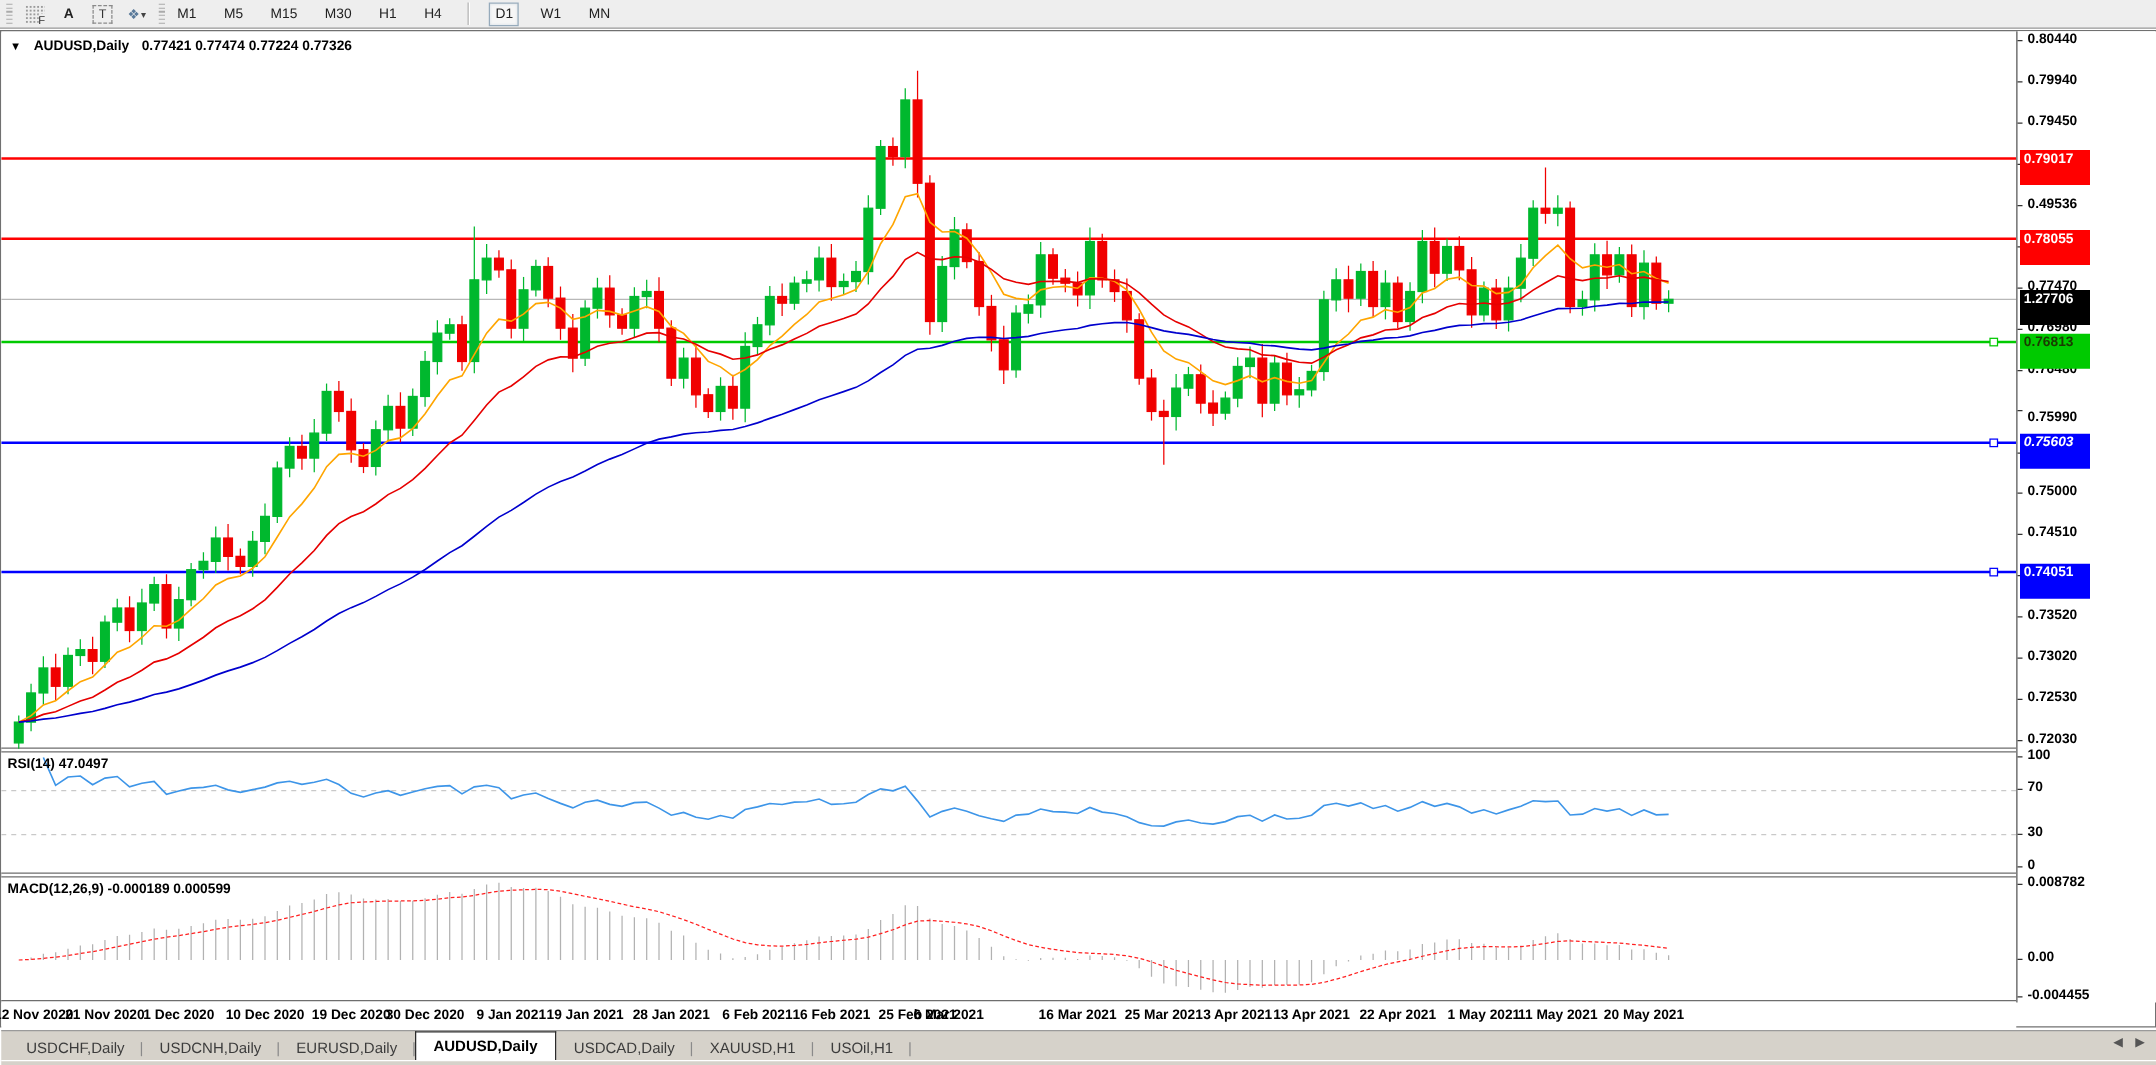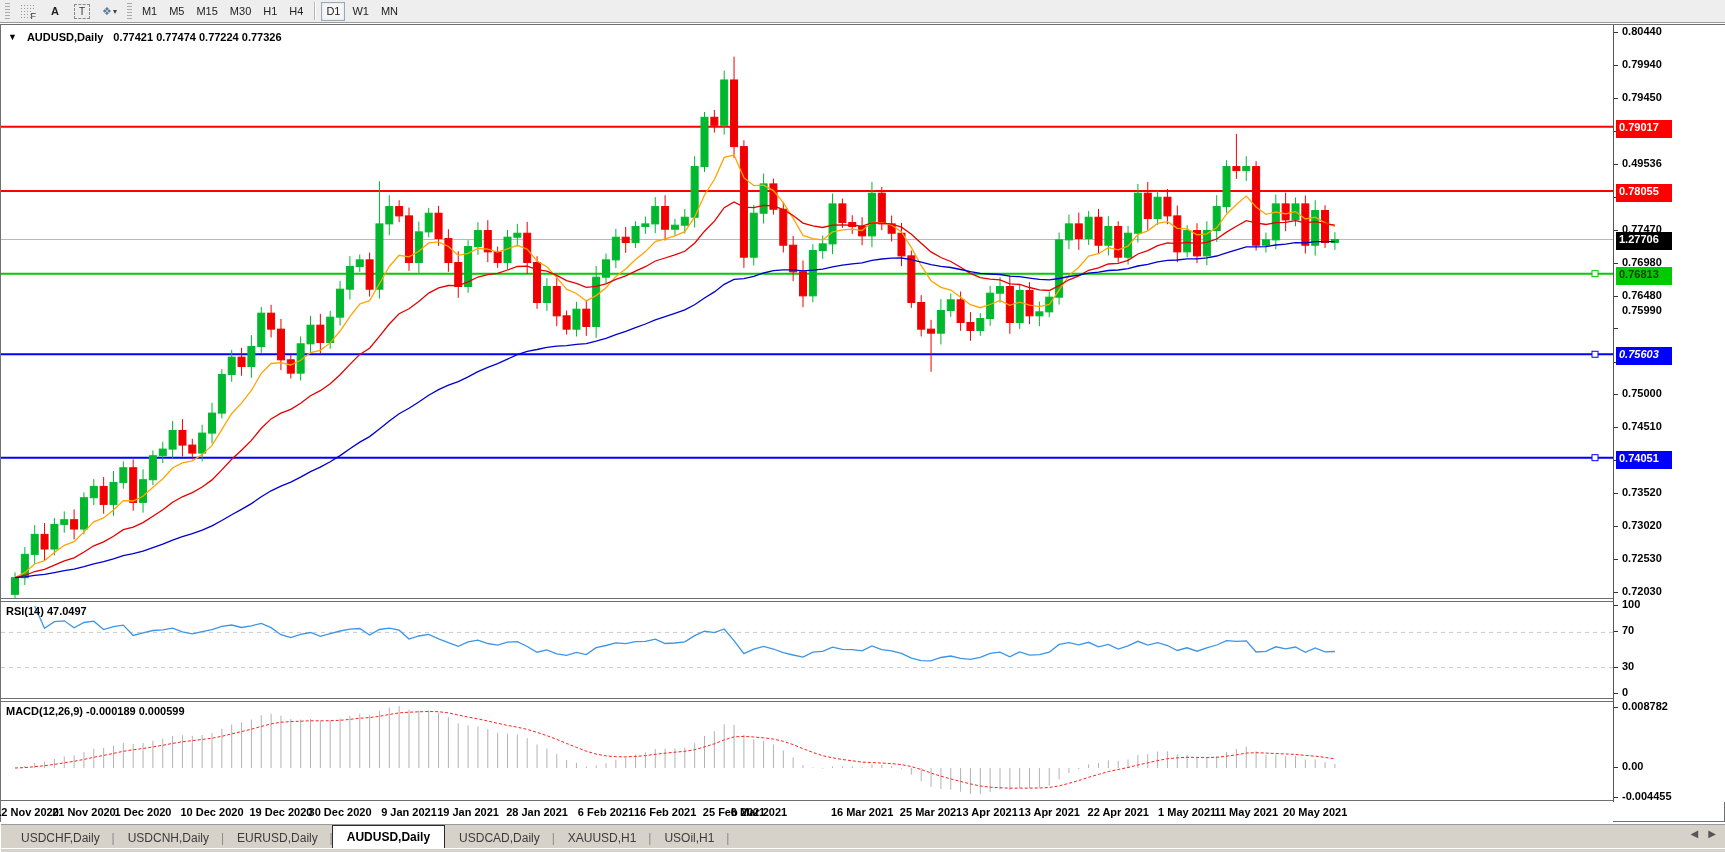--- a/index.html
+++ b/index.html
@@ -17,21 +17,21 @@
   .caret{font-size:8px;color:#444;margin-left:1px;}
   
   #chartwin{position:absolute;left:0;top:24px;width:1725px;height:798px;background:#fff;border:1px solid #707070;}
   .pane{position:absolute;left:0;background:#fff;}
   #pane-main{top:1px;height:573px;width:1612px;border-bottom:1px solid #6e6e6e;}
   #pane-rsi{top:576px;height:98px;width:1612px;border-top:1px solid #6e6e6e;border-bottom:1px solid #6e6e6e;}
   #pane-macd{top:676px;height:100px;width:1612px;border-top:1px solid #6e6e6e;border-bottom:1px solid #6e6e6e;}
   #axis-col{position:absolute;top:0;left:1612px;width:113px;height:777px;background:#fff;border-left:1px solid #555;}
   .axis-label{position:absolute;left:8px;font-size:11px;font-weight:600;color:#000;white-space:nowrap;}
   .axis-tick{position:absolute;left:0;width:4px;height:1px;background:#333;}
-  .price-box{position:absolute;left:2px;min-width:56px;height:18px;font-size:11px;font-weight:600;line-height:14px;padding:0 3px;white-space:nowrap;}
+  .price-box{position:absolute;left:2px;min-width:56px;height:28px;font-size:11px;font-weight:600;line-height:14px;padding:0 3px;white-space:nowrap;}
   #title-overlay{position:absolute;left:7px;top:5px;font-size:11px;font-weight:bold;color:#000;display:flex;gap:10px;align-items:center;}
   #title-overlay .tri{font-size:9px;}
   .ind-label{position:absolute;left:5px;top:3px;font-size:11px;font-weight:600;color:#000;}
   
   #date-axis{position:absolute;left:0;top:777px;width:1612px;height:22px;background:#fff;}
   .date-label{position:absolute;top:4px;transform:translateX(-50%);font-size:11px;font-weight:600;color:#000;white-space:nowrap;}
   
   #tabbar{position:absolute;left:0;top:799px;width:1725px;height:24px;background:#d6d2ca;border-top:1px solid #9a9a9a;display:flex;align-items:flex-end;padding-left:6px;}
   .tab{height:21px;display:flex;align-items:center;padding:0 14px;font-size:12px;color:#3c3c3c;position:relative;}
   .tab .sep{position:absolute;right:-1px;color:#8a8a8a;}
@@ -55,21 +55,21 @@
       </div>
     <div class="tb-btn" style="font-weight:bold;">A</div>
     <div class="tb-btn">
         <span class="icon-box">T</span>
       </div>
     <div class="tb-btn">
         <span style="color:#5a7a9a">❖</span>
         <span class="caret">▾</span>
       </div>
     <div class="tb-handle"></div>
-    <div id="tf-group" style="display:flex;align-items:center;gap:2px;">
+    <div id="tf-group" style="display:flex;align-items:center;gap:12px;">
         <div class="tb-btn">M1</div>
         <div class="tb-btn">M5</div>
         <div class="tb-btn">M15</div>
         <div class="tb-btn">M30</div>
         <div class="tb-btn">H1</div>
         <div class="tb-btn">H4</div>
         <div class="tb-sep"></div>
         <div class="tb-btn active">D1</div>
         <div class="tb-btn">W1</div>
         <div class="tb-btn">MN</div>
@@ -534,21 +534,21 @@
         <div class="axis-label" style="top: 131.92px;">0.49536</div>
         <div class="axis-tick" style="top: 172.234px;"></div>
         <div class="axis-label" style="top: 165.234px;">0.77960</div>
         <div class="axis-tick" style="top: 204.881px;"></div>
         <div class="axis-label" style="top: 197.881px;">0.77470</div>
         <div class="axis-tick" style="top: 237.529px;"></div>
         <div class="axis-label" style="top: 230.529px;">0.76980</div>
         <div class="axis-tick" style="top: 270.843px;"></div>
         <div class="axis-label" style="top: 263.843px;">0.76480</div>
         <div class="axis-tick" style="top: 303.491px;"></div>
-        <div class="axis-label" style="top: 279px;">0.75990</div>
+        <div class="axis-label" style="top: 303px;">0.75990</div>
         <div class="axis-tick" style="top: 336.805px;"></div>
         <div class="axis-label" style="top: 329.805px;">0.75490</div>
         <div class="axis-tick" style="top: 369.452px;"></div>
         <div class="axis-label" style="top: 362.452px;">0.75000</div>
         <div class="axis-tick" style="top: 402.1px;"></div>
         <div class="axis-label" style="top: 395.1px;">0.74510</div>
         <div class="axis-tick" style="top: 434.748px;"></div>
         <div class="axis-label" style="top: 427.748px;">0.74020</div>
         <div class="axis-tick" style="top: 468.062px;"></div>
         <div class="axis-label" style="top: 461.062px;">0.73520</div>

